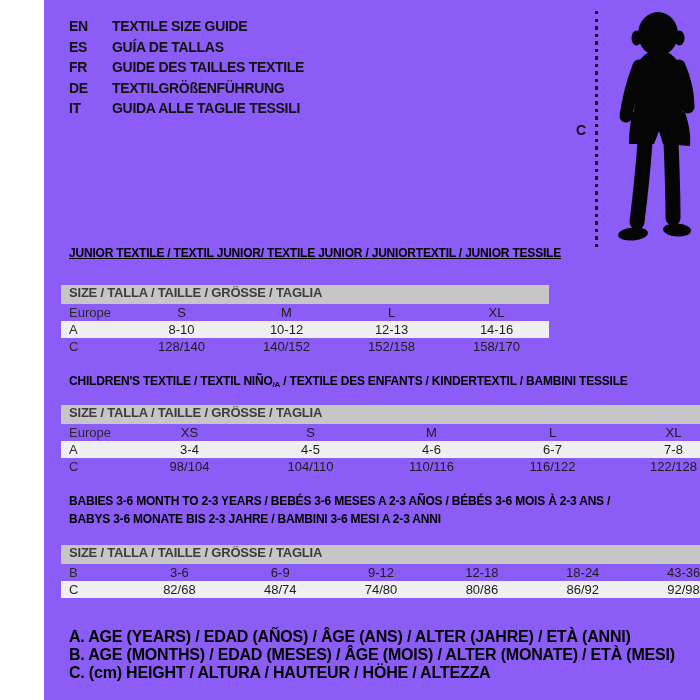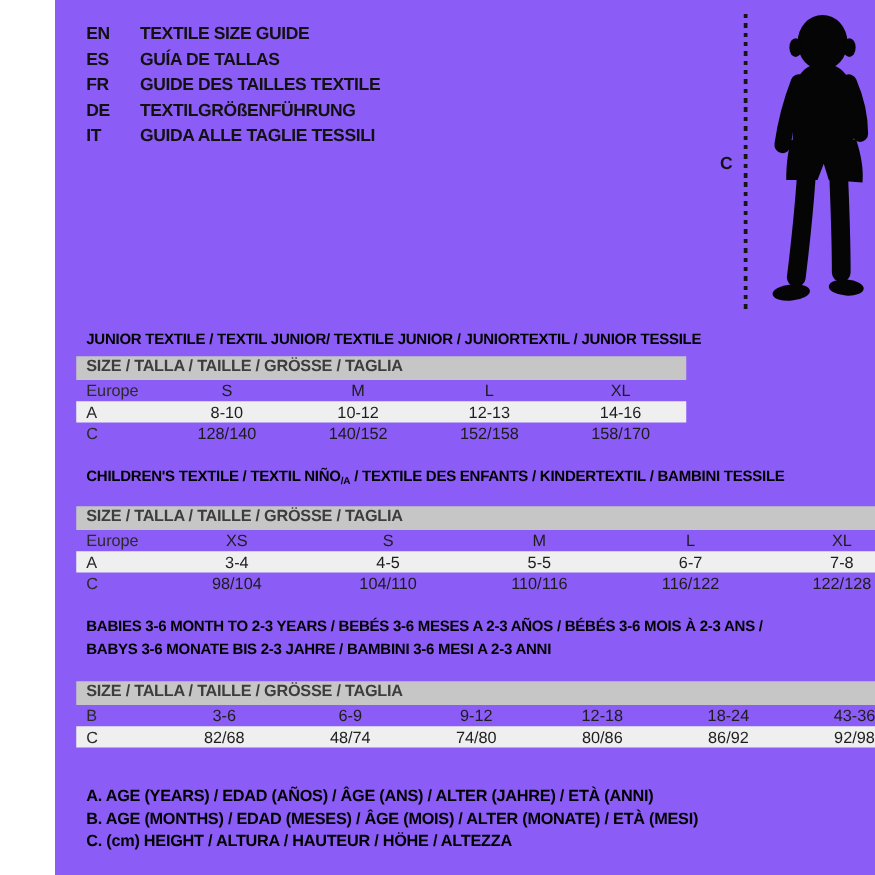--- a/index.html
+++ b/index.html
@@ -21,21 +21,21 @@
      letter-spacing:-0.2px;line-height:18px;color:#000;white-space:nowrap;}
   .sub{font-size:8px;vertical-align:-2px;}
   .tbl{position:absolute;left:17px;}
   .tbl-bar{height:19px;background:#c5c6c5;display:flex;align-items:flex-start;
      padding-left:8px;font-size:13px;font-weight:bold;color:#3d3d3d;letter-spacing:-0.2px;}
   .tbl-row{display:flex;height:17px;align-items:center;font-size:13px;color:#1d1d1d;}
   .tbl-row.shaded{background:#efefef;}
   .tbl-label{width:60px;padding-left:8px;flex:none;color:#2a2a2a;}
   .tbl-cell{flex:1;text-align:center;}
   
-  .footnotes{position:absolute;left:25px;top:628px;font-size:13px;font-weight:bold;
+  .footnotes{position:absolute;left:25px;top:628px;font-size:16px;font-weight:bold;
      line-height:18px;letter-spacing:-0.2px;color:#000;}
 </style>
 </head>
 <body>
 
 <div class="page">
 
   <div class="lang-block" id="langs">
       <div class="lang-row">
         <span class="lang-code">EN</span>
@@ -73,21 +73,21 @@
         <path d="M28,102 L80,102 C84,114 86,126 85,136 L58,134 L54,121 L49,134 L24,134 C24,123 25,112 28,102 Z"></path>
         <path d="M40,132 C38,160 35,188 32,212" fill="none" stroke="#050505" stroke-width="15" stroke-linecap="round"></path>
         <path d="M66,132 C67,156 68,182 68,208" fill="none" stroke="#050505" stroke-width="15" stroke-linecap="round"></path>
         <ellipse cx="28" cy="224" rx="15" ry="6.5" transform="rotate(-5 28 224)"></ellipse>
         <ellipse cx="72" cy="220" rx="14" ry="6.5" transform="rotate(4 72 220)"></ellipse>
       </g>
     </svg>
   </div>
 
   <div id="sections">
-      <div class="sec-title" style="top: 262px;">
+      <div class="sec-title" style="top: 244px; text-decoration: underline;">
         <div><span>JUNIOR TEXTILE / TEXTIL JUNIOR/ TEXTILE JUNIOR / JUNIORTEXTIL / JUNIOR TESSILE</span></div>
       </div>
       <div class="tbl" style="top: 285px; width: 488px;">
         <div class="tbl-bar">
           <span>SIZE / TALLA / TAILLE / GRÖSSE / TAGLIA</span>
         </div>
         <div class="tbl-row">
           <span class="tbl-label">Europe</span>
           <span class="tbl-cell">S</span>
           <span class="tbl-cell">M</span>
@@ -121,21 +121,21 @@
           <span class="tbl-cell">XS</span>
           <span class="tbl-cell">S</span>
           <span class="tbl-cell">M</span>
           <span class="tbl-cell">L</span>
           <span class="tbl-cell">XL</span>
         </div>
         <div class="tbl-row shaded">
           <span class="tbl-label">A</span>
           <span class="tbl-cell">3-4</span>
           <span class="tbl-cell">4-5</span>
-          <span class="tbl-cell">5-5</span>
+          <span class="tbl-cell">4-6</span>
           <span class="tbl-cell">6-7</span>
           <span class="tbl-cell">7-8</span>
         </div>
         <div class="tbl-row">
           <span class="tbl-label">C</span>
           <span class="tbl-cell">98/104</span>
           <span class="tbl-cell">104/110</span>
           <span class="tbl-cell">110/116</span>
           <span class="tbl-cell">116/122</span>
           <span class="tbl-cell">122/128</span>

